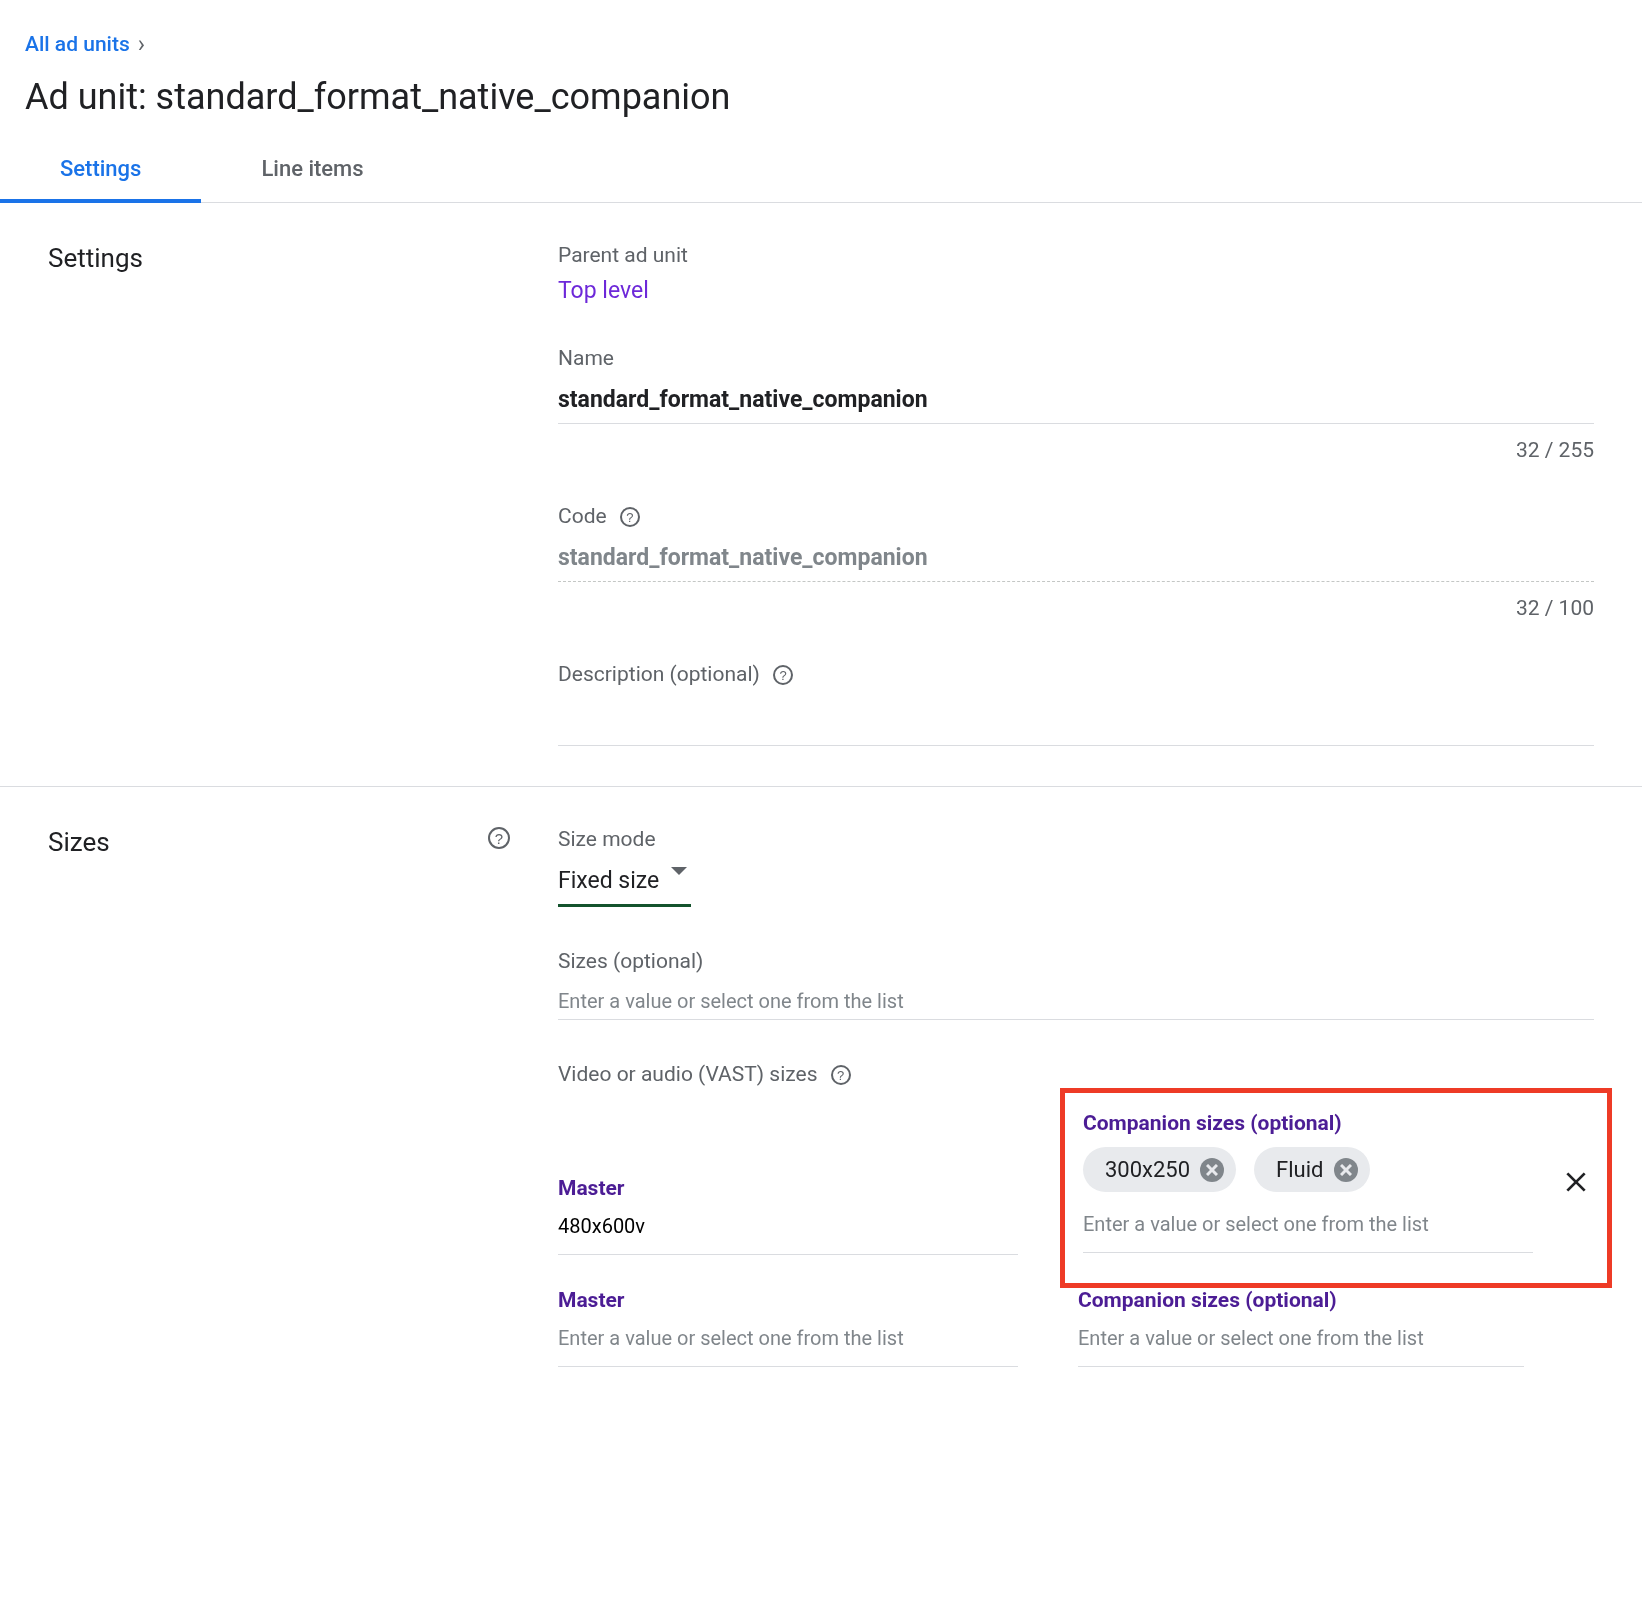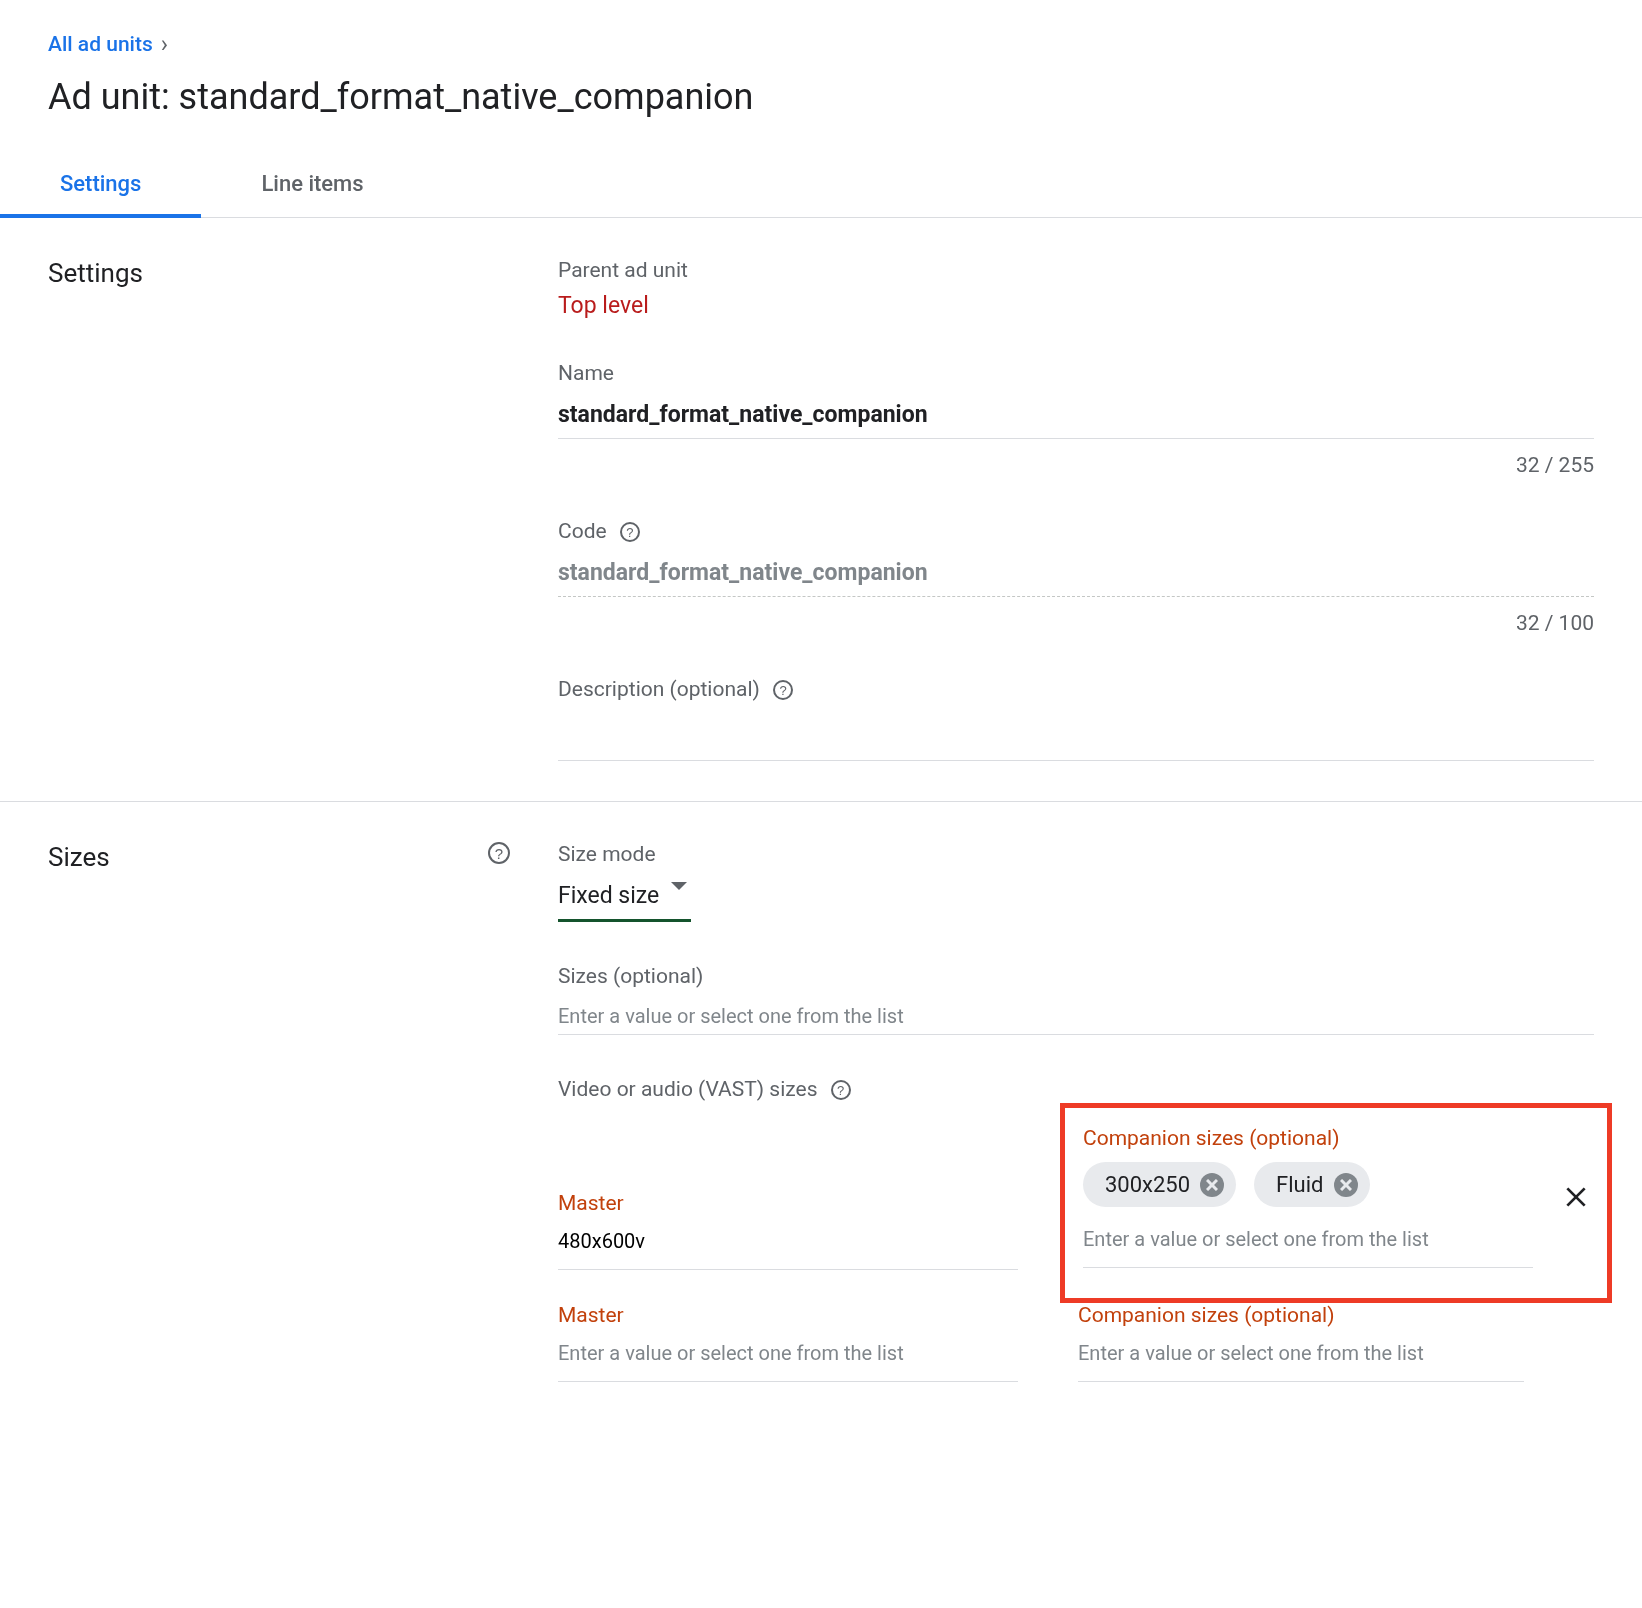--- a/index.html
+++ b/index.html
@@ -11,22 +11,22 @@
       font-family: 'Google Sans', Roboto, Arial, sans-serif;
       background: #fff;
       color: #202124;
       font-size: 21px;
     }
     .container {
       width: 1642px;
       padding: 30px 0 30px 0;
     }
     .header {
-      padding: 0 48px;
-      margin-bottom: 34px;
+      padding: 0 25px;
+      margin-bottom: 19px;
     }
     .breadcrumb {
       display: flex;
       align-items: center;
       gap: 8px;
       margin-bottom: 18px;
     }
     .breadcrumb-link {
       color: #1a73e8;
       font-size: 21px;
@@ -117,21 +117,21 @@
     .field {
       margin-bottom: 42px;
     }
     .field-label {
       font-size: 21px;
       color: #5f6368;
       margin-bottom: 10px;
     }
     .field-value {
       font-size: 23px;
-      color: #b91c1c;
+      color: #6d28d9;
     }
     .text-input {
       width: 100%;
       border: none;
       border-bottom: 1px solid #dadce0;
       font-size: 23px;
       color: #202124;
       padding: 6px 0 10px 0;
       outline: none;
       background: transparent;
@@ -250,22 +250,23 @@
     .master-row {
       display: flex;
       gap: 60px;
       margin-top: 30px;
     }
     .master-col {
       flex: 1;
     }
     .master-col-label {
       font-size: 21px;
-      color: #c2410c;
+      color: #4c1d95;
       margin-bottom: 8px;
+      font-weight: bold;
     }
     .sizes-input-wrap {
       border-bottom: 1px solid #dadce0;
       margin-top: 4px;
     }
   </style>
 </head>
 <body>
 
 <div class="container">

